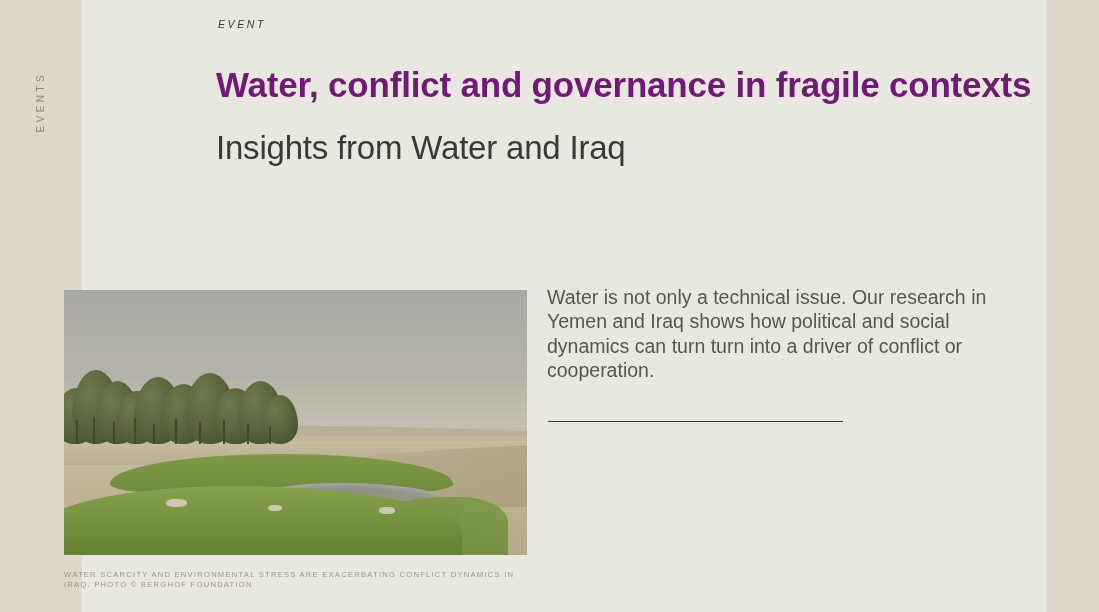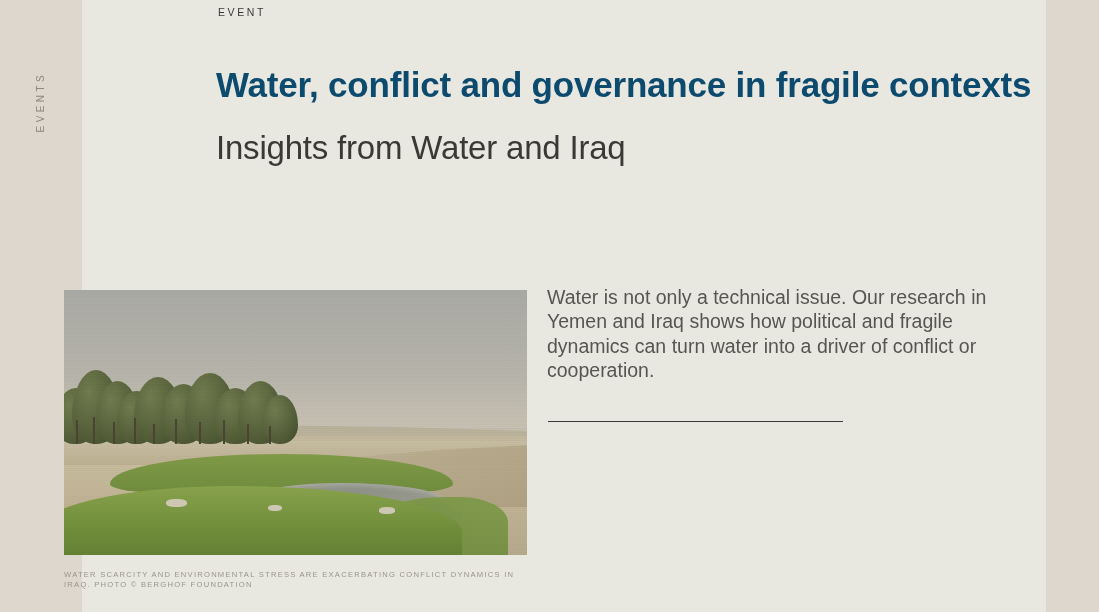--- a/index.html
+++ b/index.html
@@ -72,37 +72,38 @@
     top: 0;
     width: 53px;
     height: 612px;
     background: #ded7ce;
   }
 
   
   .eyebrow {
     position: absolute;
     left: 218px;
-    top: 6px;
+    top: 18px;
     font-size: 10.5px;
     letter-spacing: 2.6px;
     color: #3b3a36;
     font-weight: 400;
     text-transform: uppercase;
+    font-style: italic;
   }
 
   .title {
     position: absolute;
     left: 216px;
     top: 62px;
     width: 820px;
     font-size: 35px;
     line-height: 46px;
     font-weight: 700;
-    color: #0c4a6e;
+    color: #701a75;
     font-family: "Liberation Sans Narrow", "Liberation Sans", sans-serif;
     letter-spacing: -0.2px;
   }
 
   .subtitle {
     position: absolute;
     left: 216px;
     top: 126px;
     width: 820px;
     font-size: 33px;
@@ -379,16 +380,16 @@
       <div class="marsh-front"></div>
       <div class="rock" style="left:22%; top:79%; width:4.5%; height:3%;"></div>
       <div class="rock" style="left:44%; top:81%; width:3%; height:2.4%;"></div>
       <div class="rock" style="left:68%; top:82%; width:3.5%; height:2.6%;"></div>
 
       <div class="photo-grain"></div>
     </div>
     <figcaption class="caption">WATER SCARCITY AND ENVIRONMENTAL STRESS ARE EXACERBATING CONFLICT DYNAMICS IN IRAQ. PHOTO © BERGHOF FOUNDATION</figcaption>
   </figure>
 
-  <p class="lead">Water is not only a technical issue. Our research in Yemen and Iraq shows how political and fragile dynamics can turn water into a driver of conflict or cooperation.</p>
+  <p class="lead">Water is not only a technical issue. Our research in Yemen and Iraq shows how political and social dynamics can turn turn into a driver of conflict or cooperation.</p>
   <div class="rule"></div>
 
 </div>
 
 </body></html>

